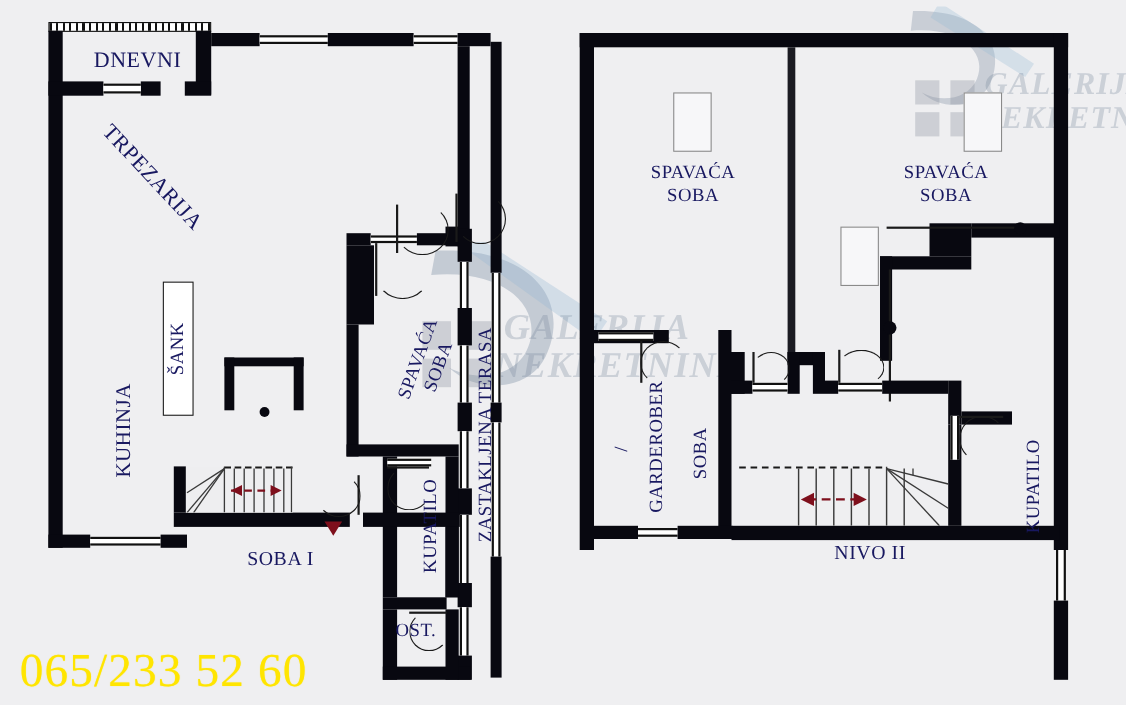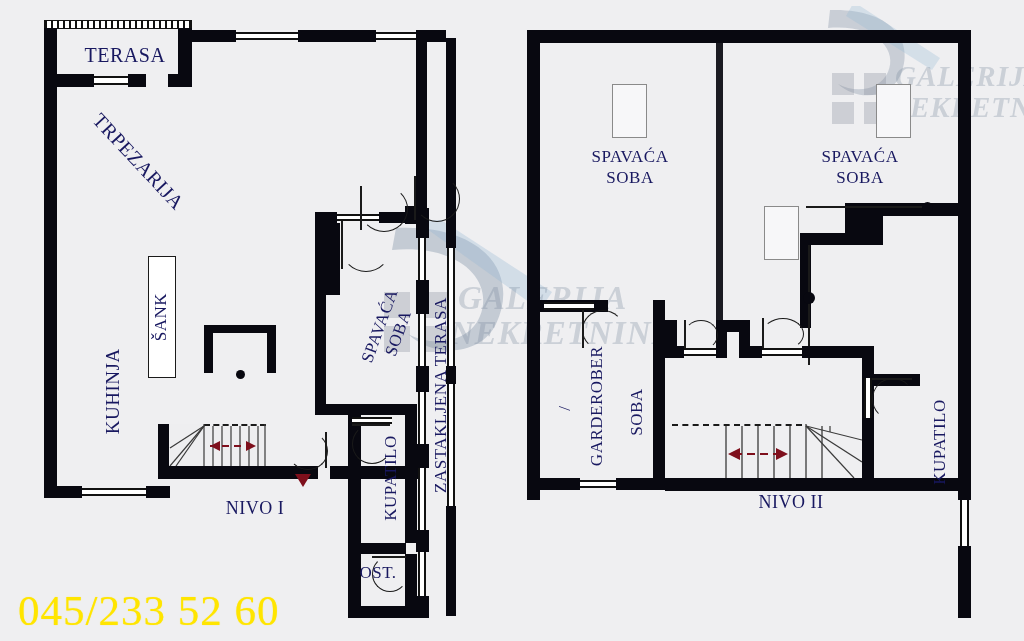--- a/index.html
+++ b/index.html
@@ -261,21 +261,21 @@
       <line x1="134" y1="2" x2="182" y2="54" stroke="#3a3a3a" stroke-width="1.2"></line>
       <line x1="158" y1="2" x2="158" y2="8" stroke="#3a3a3a" stroke-width="1.2"></line>
     </svg>
     <svg width="190" height="54" style="position:absolute;left:0;top:0;">
       <line x1="62" y1="30" x2="108" y2="30" stroke="#7e0f1c" stroke-width="2.2" stroke-dasharray="8,5"></line>
       <polygon points="56,30 68,24 68,36" fill="#7e0f1c"></polygon>
       <polygon points="116,30 104,24 104,36" fill="#7e0f1c"></polygon>
     </svg>
   </div>
 
-  <div class="label" style="left:72px;top:44px;width:106px;font-size:20px;">TERASA</div>
+  <div class="label" style="left:72px;top:44px;width:106px;font-size:20px;">DNEVNI</div>
 
   <div class="label lv" style="left:58px;top:150px;width:160px;font-size:20px;transform:rotate(47deg);">TRPEZARIJA</div>
 
 
   <div class="label lv" style="left:53px;top:380px;width:120px;font-size:19px;transform:rotate(-90deg);">KUHINJA</div>
 
   <div class="label lv" style="left:126px;top:307px;width:70px;font-size:17px;transform:rotate(-90deg);">ŠANK</div>
 
   <div class="label lv" style="left:329px;top:310px;width:120px;font-size:17px;transform:rotate(-70deg);">
     <span style="display:inline-block;white-space:normal;line-height:1.15;width:76px;">SPAVAĆA SOBA</span>
@@ -296,19 +296,19 @@
   </div>
 
   <div class="label lv" style="left:507px;top:396px;width:180px;font-size:17px;transform:rotate(-90deg);">GARDEROBER</div>
 
   <div class="label lv" style="left:592px;top:402px;width:90px;font-size:17px;transform:rotate(-90deg);">SOBA</div>
 
   <div class="label lv" style="left:555px;top:398px;width:20px;font-size:17px;transform:rotate(-90deg);">/</div>
 
   <div class="label lv" style="left:885px;top:432px;width:110px;font-size:17px;transform:rotate(-90deg);">KUPATILO</div>
 
-  <div class="label" style="left:218px;top:498px;width:74px;font-size:18px;">NIVO I</div>
+  <div class="label" style="left:218px;top:498px;width:74px;font-size:18px;">SOBA I</div>
 
   <div class="label" style="left:752px;top:492px;width:78px;font-size:18px;">NIVO II</div>
 
-  <div class="phone" style="left:18px;top:586px;">045/233 52 60</div>
+  <div class="phone" style="left:18px;top:586px;">065/233 52 60</div>
 
 </div>
 
 </body></html>

